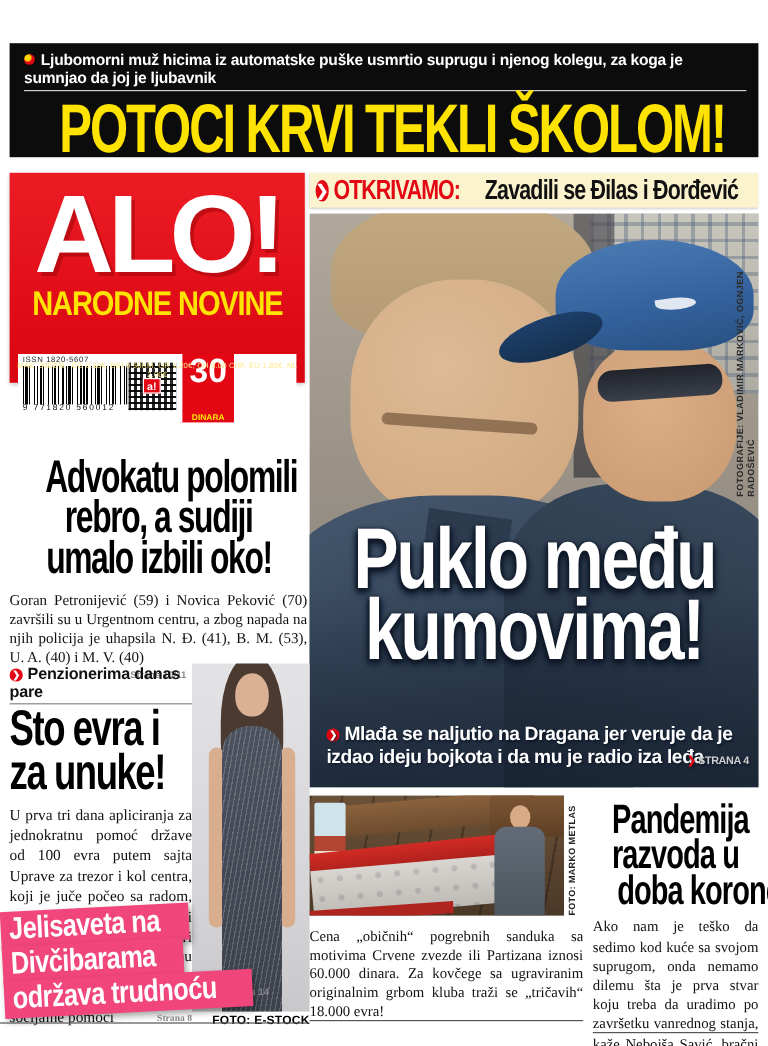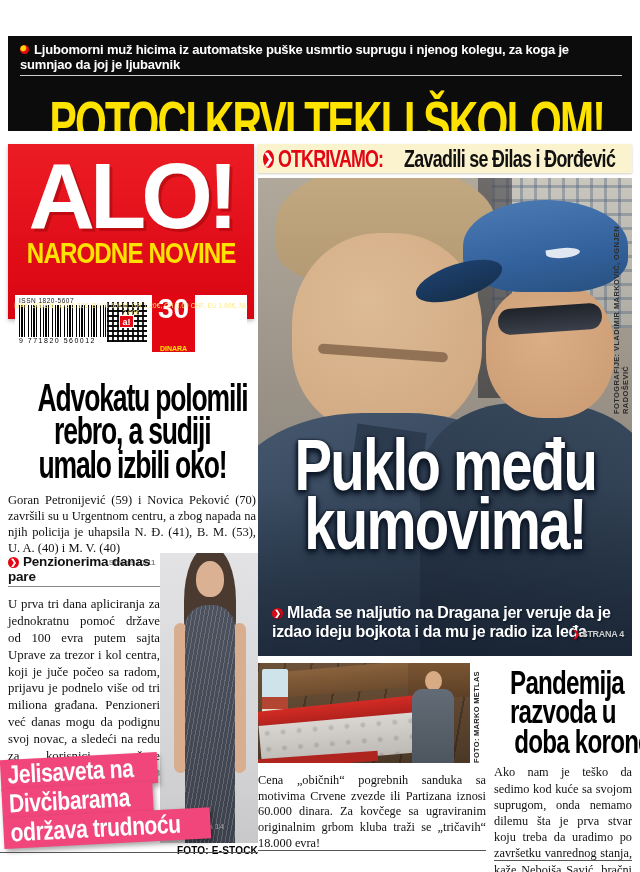--- a/index.html
+++ b/index.html
@@ -19,21 +19,21 @@
   #top-banner .kick {
     margin:6px 10px 0 12px; font-size:13px; font-weight:bold;
     border-bottom:1px solid #cfcfcf; padding-bottom:3px; letter-spacing:-0.2px;
   }
   #top-banner .kick .dot {
     display:inline-block; width:9px; height:9px; border-radius:50%;
     background:radial-gradient(circle at 35% 35%, #ffd400 0 30%, #e30613 45%);
     margin-right:5px;
   }
   #top-banner .head {
-    text-align:center; line-height:1; margin-top:17px;
+    text-align:center; line-height:1; margin-top:2px;
   }
   #top-banner .head .cond {
     font-size:47px; color:#ffe300; letter-spacing:-2px;
     transform:scale(0.87,1.22); transform-origin:center top;
   }
 
   
   #masthead {
     position:absolute; left:8px; top:144px; width:246px; height:175px;
     background:linear-gradient(180deg,#ec1c24,#d90411); color:#fff;
@@ -341,20 +341,24 @@
       <span class="cond">Advokatu polomili</span><br>
       <span class="cond">rebro, a sudiji</span><br>
       <span class="cond">umalo izbili oko!</span>
     </div>
     <p>Goran Petronijević (59) i Novica Peković (70) završili su u Urgentnom centru, a zbog napada na njih policija je uhapsila N. Đ. (41), B. M. (53), U. A. (40) i M. V. (40)</p>
     <span class="pref-sm">Strane 10/11</span>
   </div>
 
   <div id="art-pension">
     <div class="kwrap"><span class="kicker"><span class="red-dot">❯</span><span>Penzionerima danas pare</span></span></div>
+    <div class="hl">
+      <span class="cond">Sto evra i</span><br>
+      <span class="cond">za unuke!</span>
+    </div>
     <p><span>U prva tri dana apliciranja za jednokratnu pomoć države od 100 evra putem sajta Uprave za trezor i kol centra, koji je juče počeo sa radom, prijavu je podnelo više od tri miliona građana. Penzioneri već danas mogu da podignu svoj novac, a sledeći na redu za korisnici novčane socijalne pomoći</span><span class="pref-sm">Strana 8</span></p>
   </div>
 
   <div id="woman-photo">
     <div class="hair"></div>
     <div class="face"></div>
     <div class="arm-l"></div>
     <div class="arm-r"></div>
     <div class="dress"></div>
     <span class="pref-sm">Strana 14</span>

